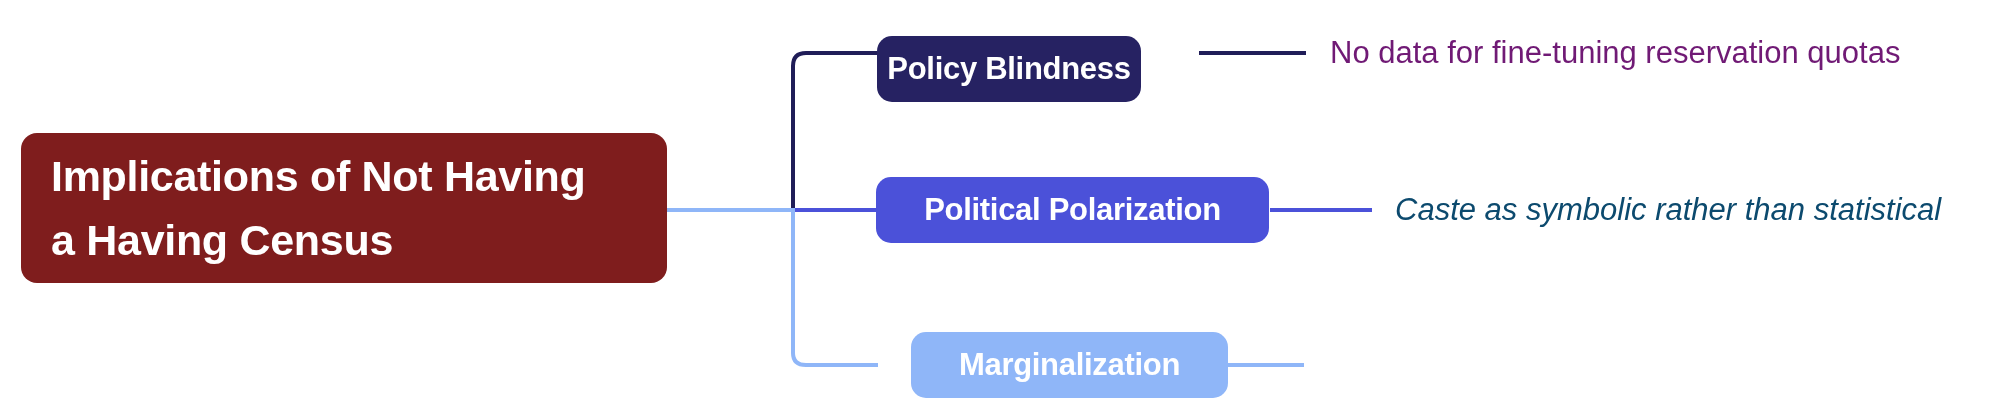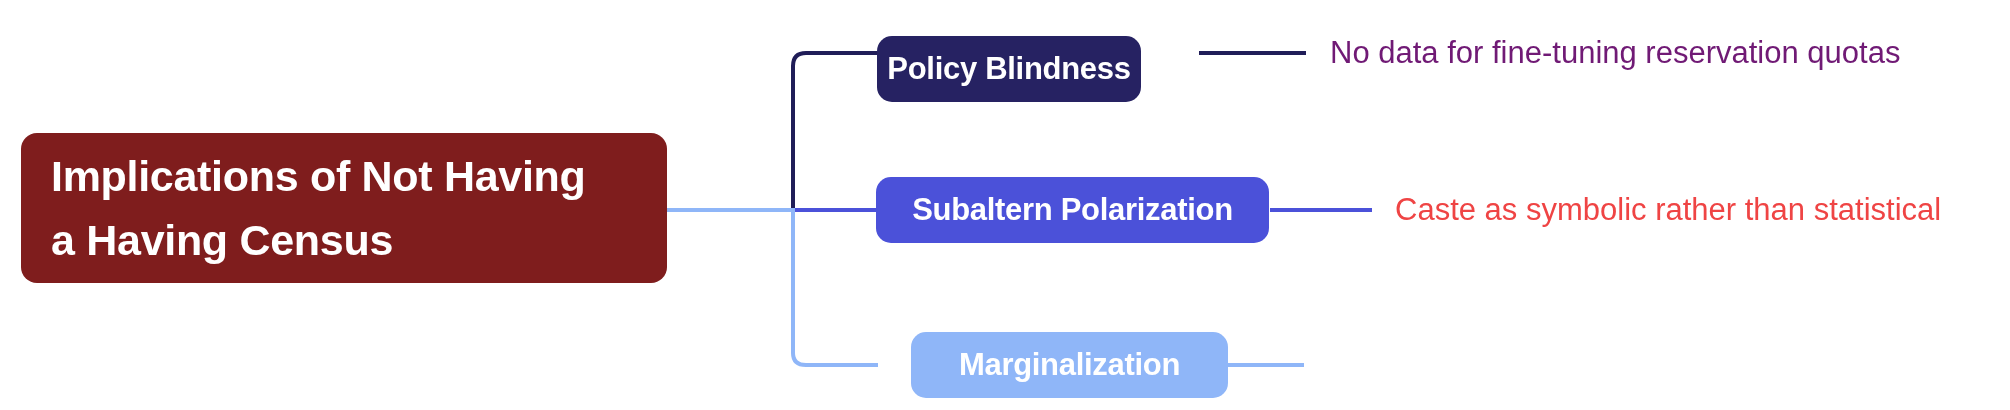--- a/index.html
+++ b/index.html
@@ -85,25 +85,25 @@
       <div>Implications of Not Having</div>
       <div>a Having Census</div>
     </div>
   </div>
 
   <div class="node branch-node node-policy" style="background: rgb(38, 34, 98);">
     <span>Policy Blindness</span>
   </div>
 
   <div class="node branch-node node-politics" style="background: rgb(75, 81, 217);">
-    <span>Subaltern Polarization</span>
+    <span>Political Polarization</span>
   </div>
 
   <div class="node branch-node node-margin" style="background: rgb(143, 182, 248); margin-left: 34px;">
     <span>Marginalization</span>
   </div>
 
   <div class="annotation anno-policy" style="color: #701a75;">No data for fine-tuning reservation quotas</div>
 
-  <div class="annotation anno-politics" style="color: #ef4444;">Caste as symbolic rather than statistical</div>
+  <div class="annotation anno-politics" style="color: #0c4a6e; font-style: italic;">Caste as symbolic rather than statistical</div>
 
 
 </div>
 
 </body></html>

